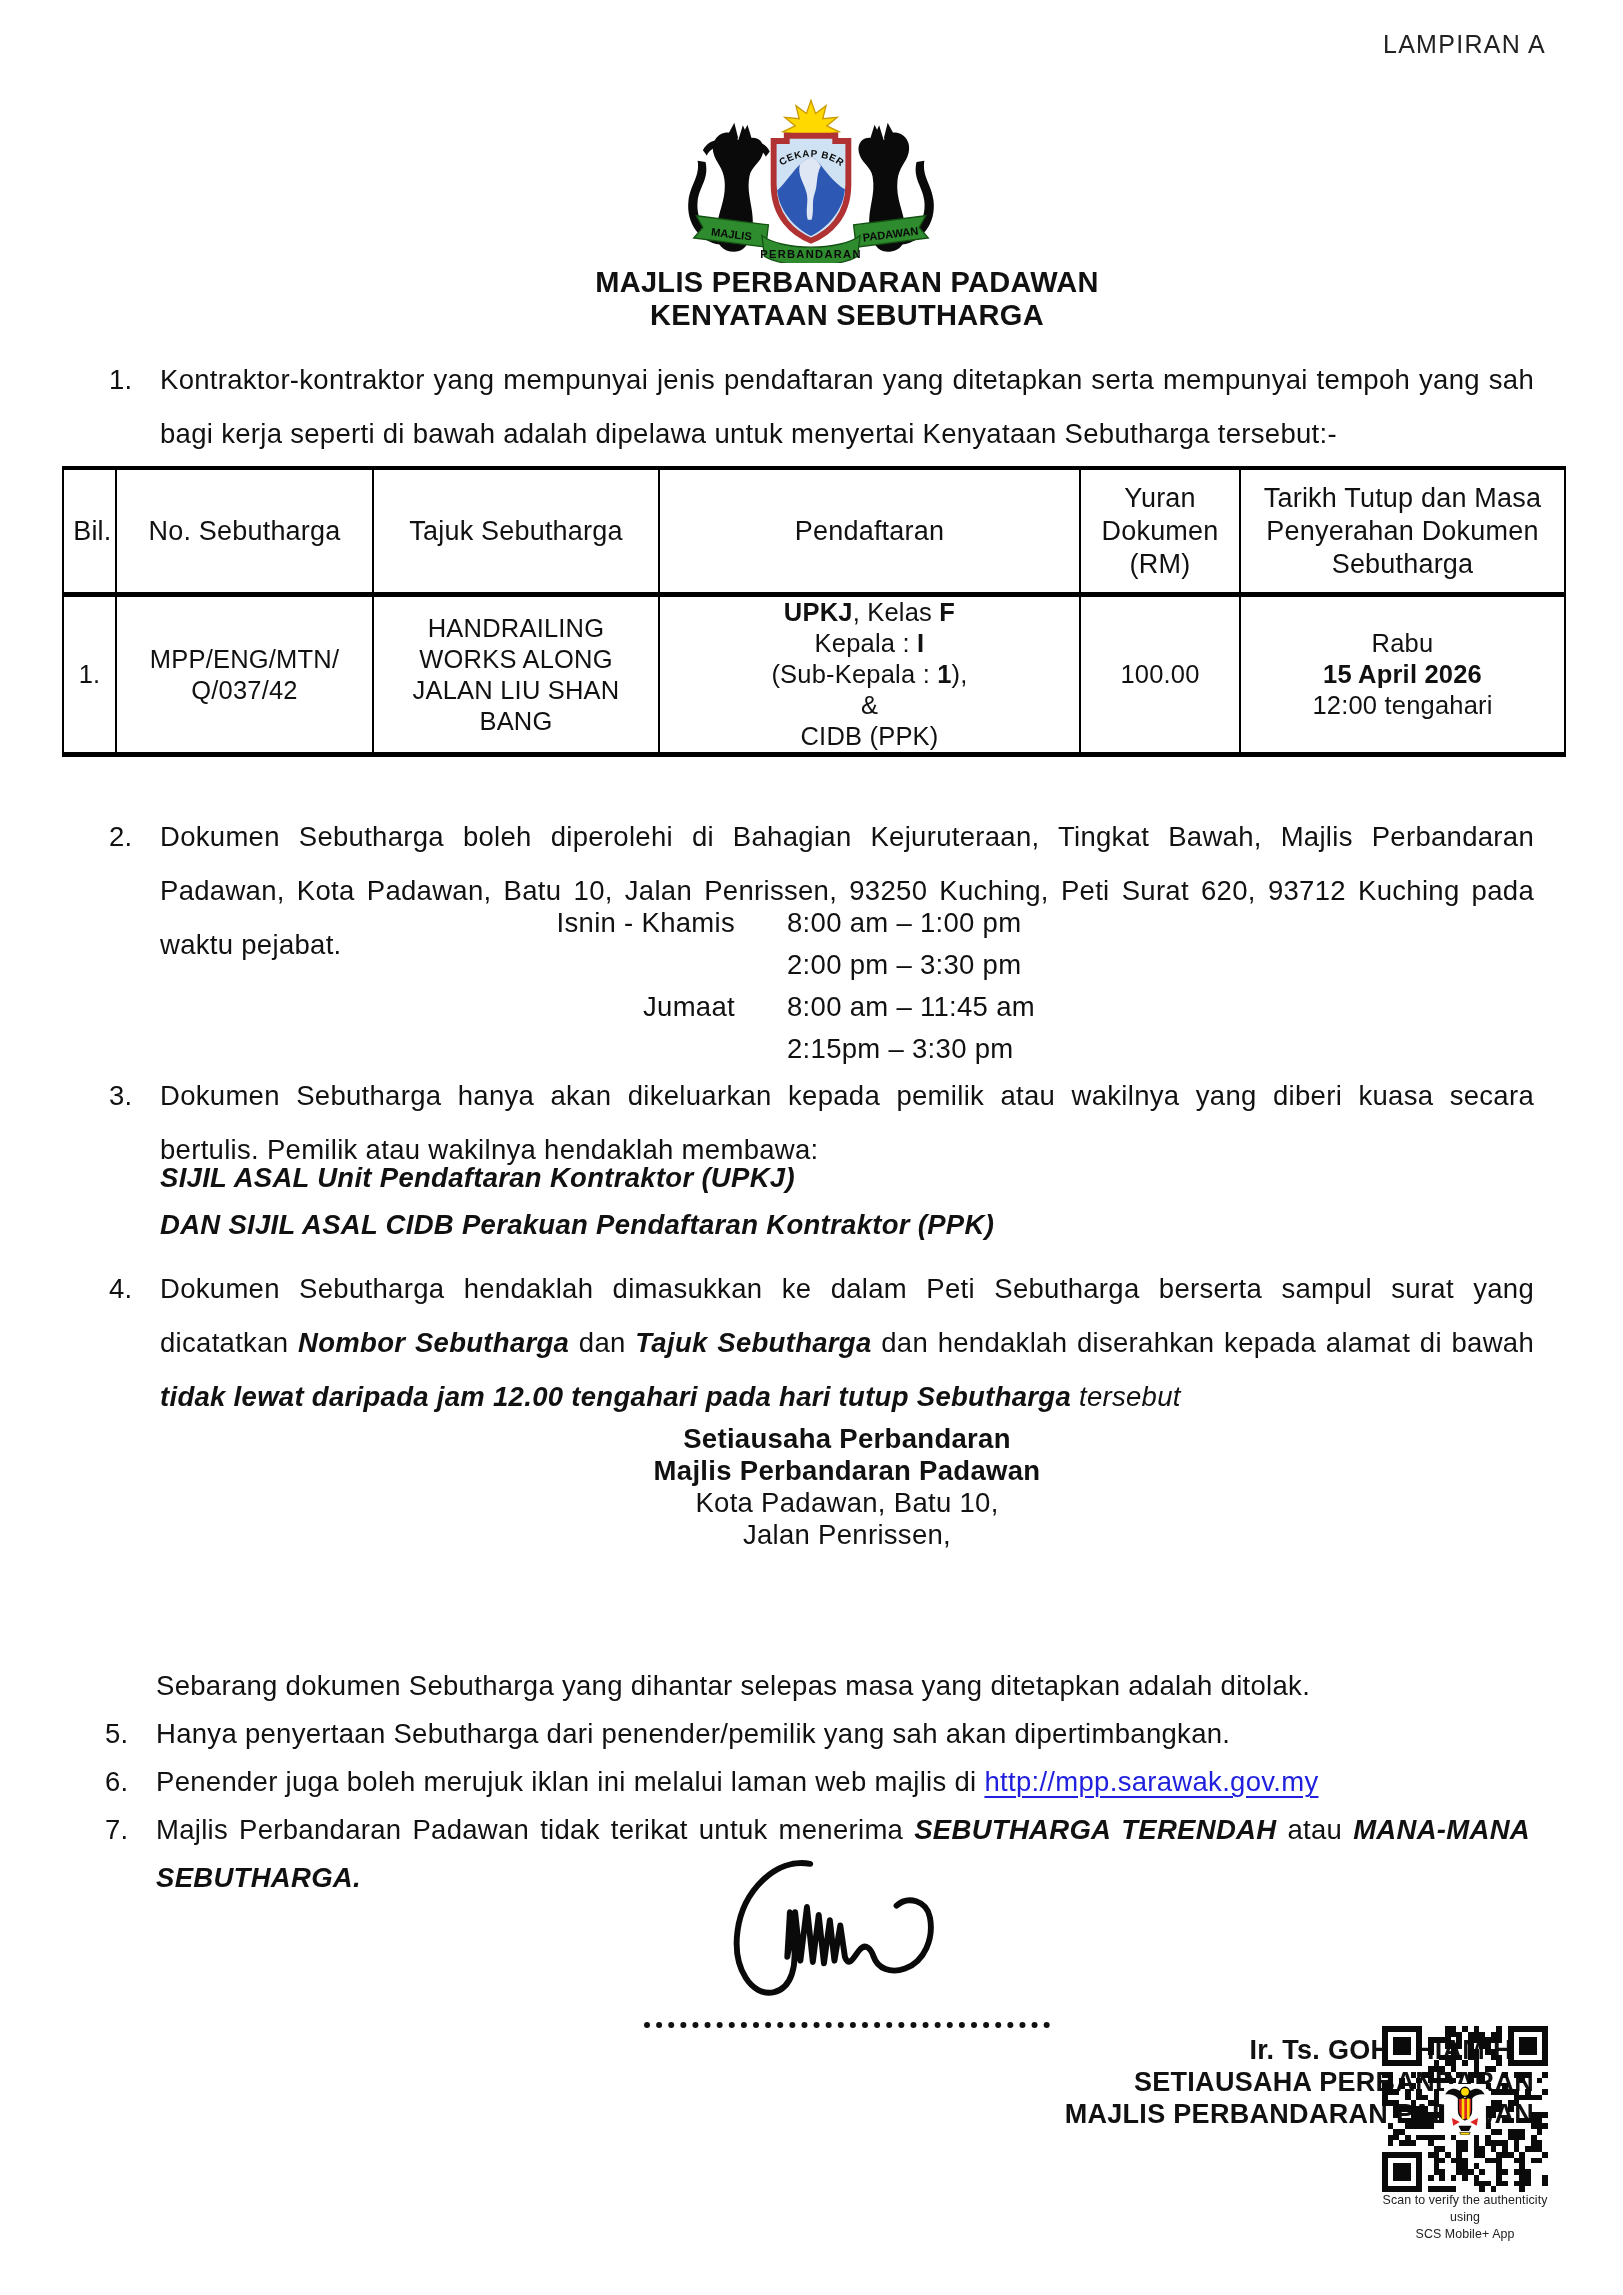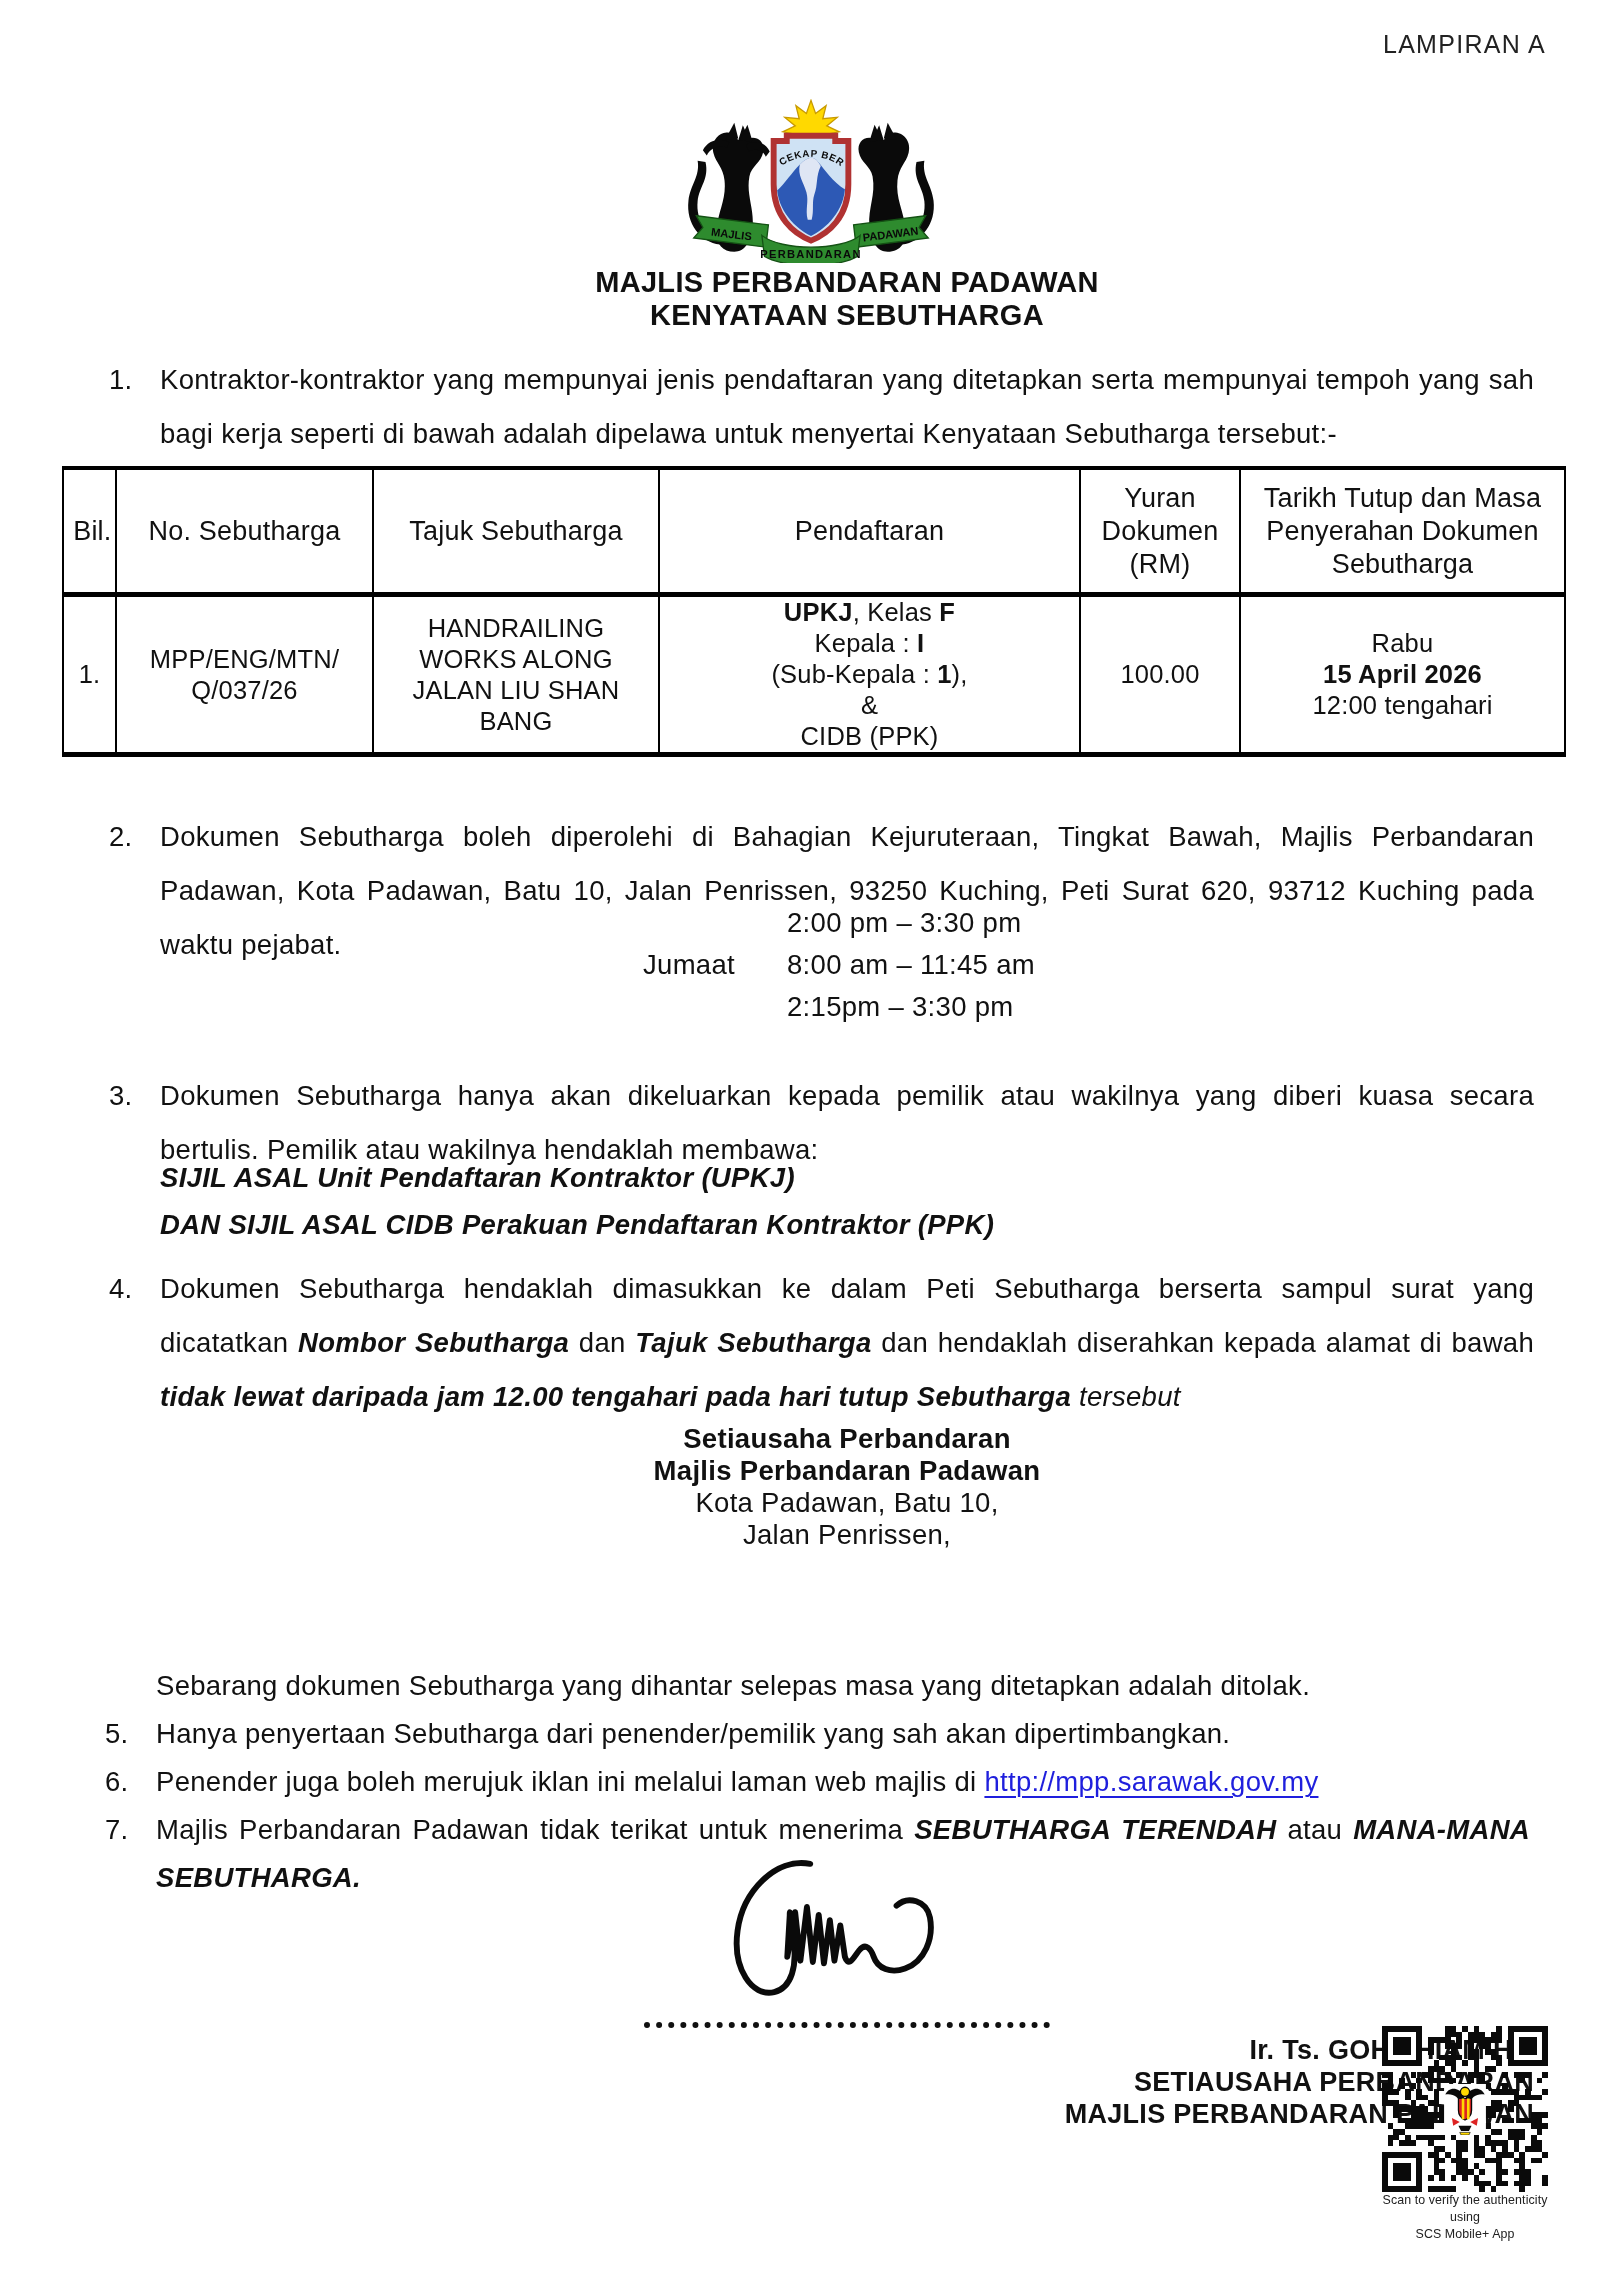--- a/index.html
+++ b/index.html
@@ -134,21 +134,21 @@
           <th>Pendaftaran</th>
           <th>Yuran Dokumen (RM)</th>
           <th>Tarikh Tutup dan Masa Penyerahan Dokumen Sebutharga</th>
         </tr>
       </thead>
       <tbody>
         <tr>
           <td>1.</td>
           <td>
             <span class="ln">MPP/ENG/MTN/</span>
-            <span class="ln">Q/037/26</span>
+            <span class="ln">Q/037/42</span>
           </td>
           <td>HANDRAILING WORKS ALONG JALAN LIU SHAN BANG</td>
           <td>
             <span class="ln"><b>UPKJ</b><span>, Kelas </span><b>F</b></span>
             <span class="ln"><span>Kepala : </span><b>I</b></span>
             <span class="ln"><span>(Sub-Kepala : </span><b>1</b><span>),</span></span>
             <span class="ln">&amp;</span>
             <span class="ln">CIDB (PPK)</span>
           </td>
           <td>100.00</td>
@@ -161,20 +161,24 @@
       </tbody>
     </table>
   </div>
 
   <div class="abs para p2">
     <span class="num">2.</span>
     <span>Dokumen Sebutharga boleh diperolehi di Bahagian Kejuruteraan, Tingkat Bawah, Majlis Perbandaran Padawan, Kota Padawan, Batu 10, Jalan Penrissen, 93250 Kuching, Peti Surat 620, 93712 Kuching pada waktu pejabat.</span>
   </div>
 
   <div class="abs times">
+    <div class="trow">
+      <span class="tlabel">Isnin - Khamis</span>
+      <span class="tval">8:00 am – 1:00 pm</span>
+    </div>
     <div class="trow">
       <span class="tlabel"></span>
       <span class="tval">2:00 pm – 3:30 pm</span>
     </div>
     <div class="trow">
       <span class="tlabel">Jumaat</span>
       <span class="tval">8:00 am – 11:45 am</span>
     </div>
     <div class="trow">
       <span class="tlabel"></span>

